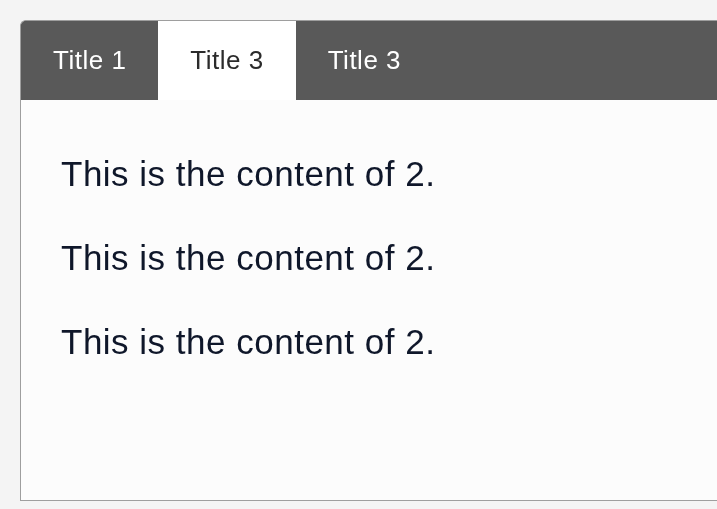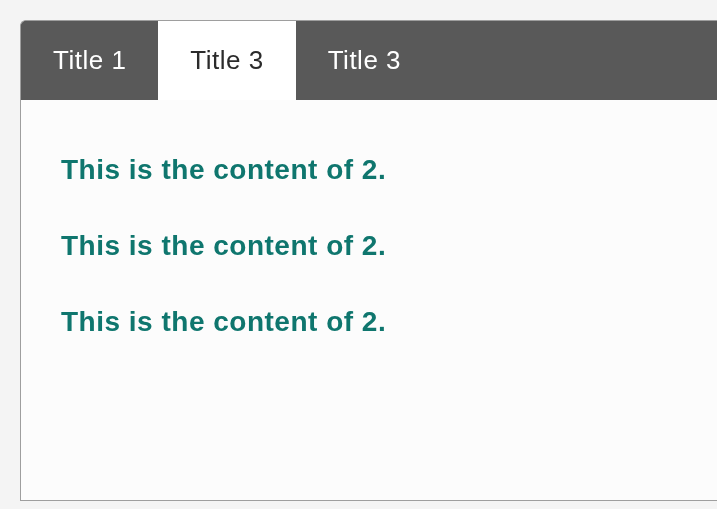--- a/index.html
+++ b/index.html
@@ -37,24 +37,24 @@
   .tab.active {
     background: #ffffff;
     color: #2b2b2b;
   }
   .panel {
     background: #fcfcfc;
     padding: 18px 40px 40px 40px;
     min-height: 400px;
   }
   .panel p {
-    font-size: 28px;
-    color: #0f766e;
+    font-size: 35px;
+    color: #0f172a;
     margin: 36px 0 44px 0;
-    font-weight: 700;
+    font-weight: 400;
     letter-spacing: 0.5px;
   }
 </style>
 </head>
 <body>
 
 <div class="tab-container">
   <div class="tab-bar">
     <div class="tab">Title 1</div>
     <div class="tab active">Title 3</div>

